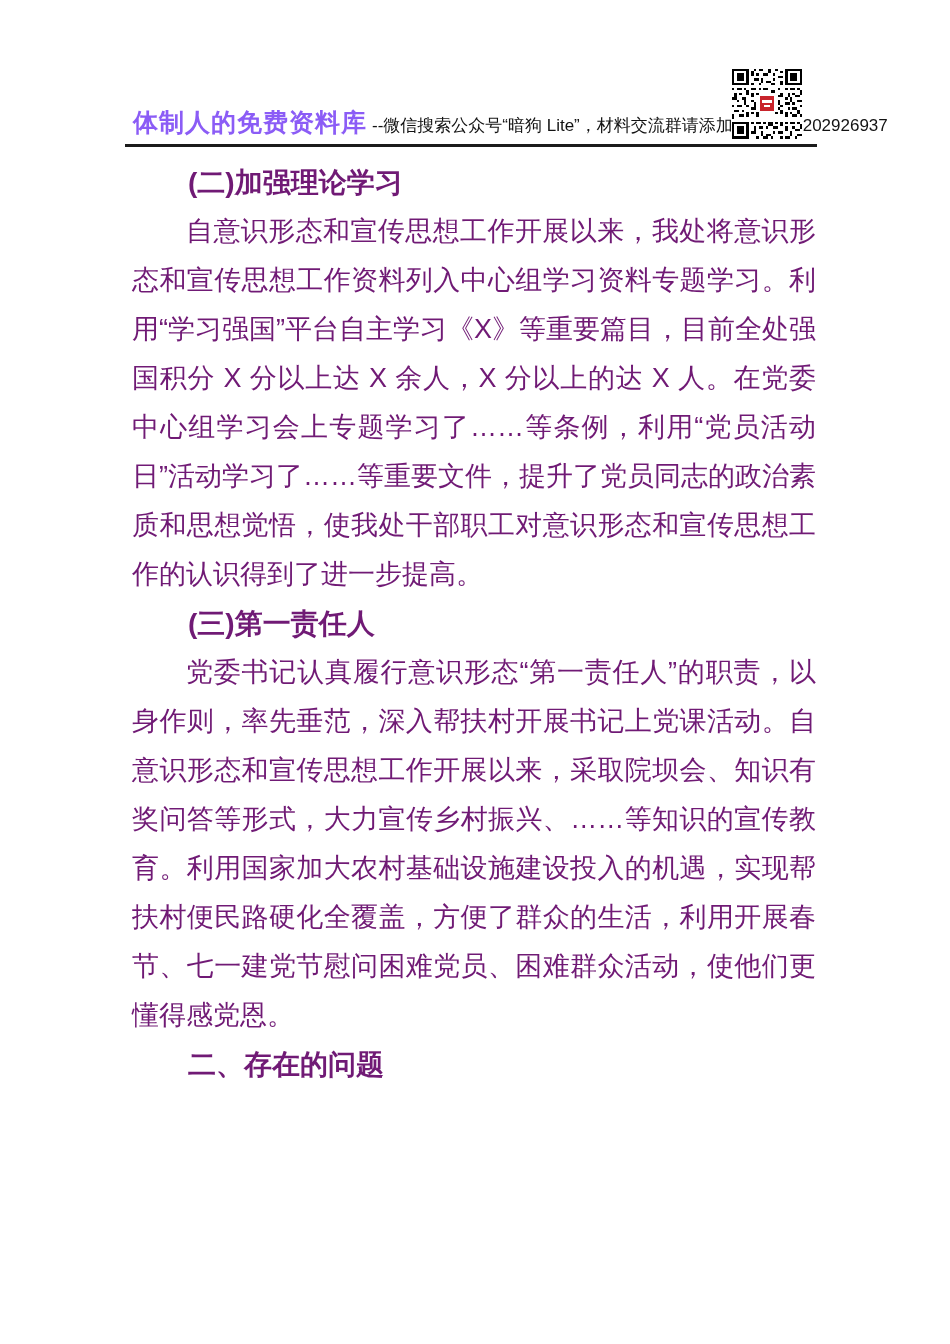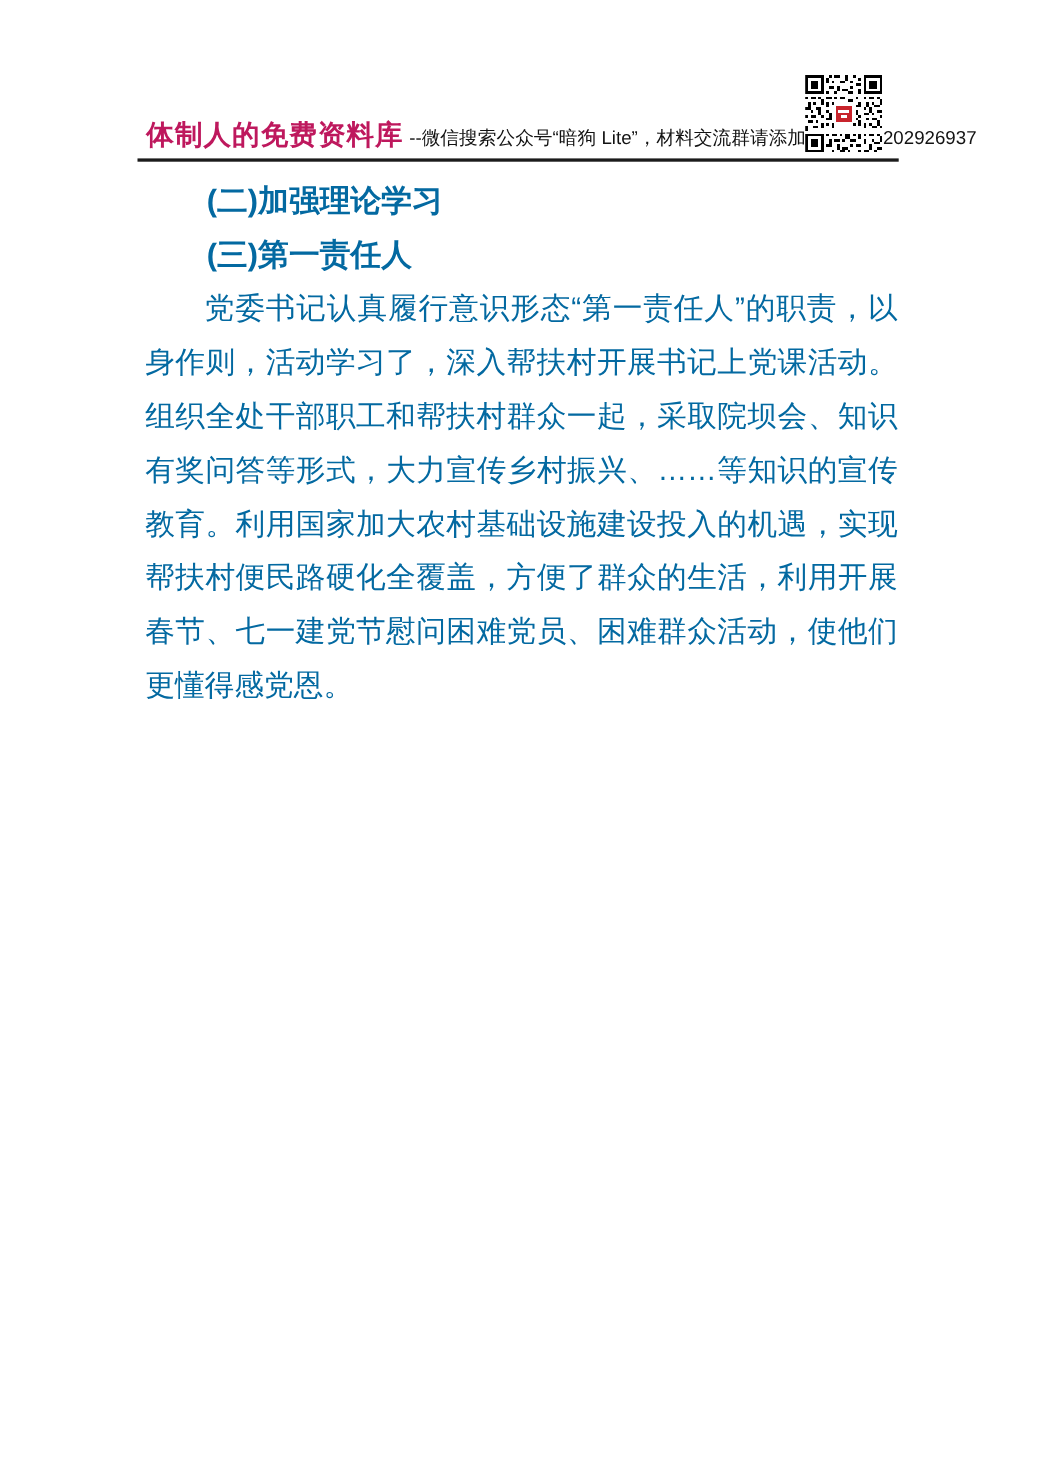--- a/index.html
+++ b/index.html
@@ -11,21 +11,21 @@
     font-family:"Liberation Sans", sans-serif;
     color:#000000;
     overflow:hidden;
   }
   
   .hdr {
     position:absolute; left:133px; top:106px;
     white-space:nowrap;
   }
   .brand {
-    color:#be185d;
+    color:#8b5cf6;
     font-size:25px;
     font-weight:bold;
     letter-spacing:1px;
   }
   .hinfo {
     color:#121212;
     font-size:17px;
     margin-left:5px;
   }
   .rule {
@@ -38,21 +38,21 @@
     width:70px; height:73px;
   }
   .qr svg { width:100%; height:100%; display:block; }
   
   .doc {
     position:absolute; left:132px; top:158px;
     width:684px;
     font-size:27px;
     line-height:49px;
     text-align:justify;
-    color:#0369a1;
+    color:#701a75;
   }
   .doc h2 {
     margin:0;
     font-size:28px;
     font-weight:bold;
     line-height:49px;
     text-indent:2em;
     text-align:left;
   }
   .doc p {
@@ -201,17 +201,19 @@
         <rect x="12.5" y="13.2" width="4" height="0.9" fill="#ffffff"></rect>
         <rect x="13.3" y="15.1" width="2.4" height="0.8" fill="#ffffff"></rect>
       </g>
     </svg>
   </div>
 
   <div class="rule"></div>
 
   <div class="doc">
     <h2>(二)加强理论学习</h2>
+    <p>自意识形态和宣传思想工作开展以来，我处将意识形态和宣传思想工作资料列入中心组学习资料专题学习。利用“学习强国”平台自主学习《X》等重要篇目，目前全处强国积分 X 分以上达 X 余人，X 分以上的达 X 人。在党委中心组学习会上专题学习了……等条例，利用“党员活动日”活动学习了……等重要文件，提升了党员同志的政治素质和思想觉悟，使我处干部职工对意识形态和宣传思想工作的认识得到了进一步提高。</p>
     <h2>(三)第一责任人</h2>
-    <p>党委书记认真履行意识形态“第一责任人”的职责，以身作则，活动学习了，深入帮扶村开展书记上党课活动。组织全处干部职工和帮扶村群众一起，采取院坝会、知识有奖问答等形式，大力宣传乡村振兴、……等知识的宣传教育。利用国家加大农村基础设施建设投入的机遇，实现帮扶村便民路硬化全覆盖，方便了群众的生活，利用开展春节、七一建党节慰问困难党员、困难群众活动，使他们更懂得感党恩。</p>
+    <p>党委书记认真履行意识形态“第一责任人”的职责，以身作则，率先垂范，深入帮扶村开展书记上党课活动。自意识形态和宣传思想工作开展以来，采取院坝会、知识有奖问答等形式，大力宣传乡村振兴、……等知识的宣传教育。利用国家加大农村基础设施建设投入的机遇，实现帮扶村便民路硬化全覆盖，方便了群众的生活，利用开展春节、七一建党节慰问困难党员、困难群众活动，使他们更懂得感党恩。</p>
+    <h2>二、存在的问题</h2>
   </div>
 
 </div>
 
 </body></html>

